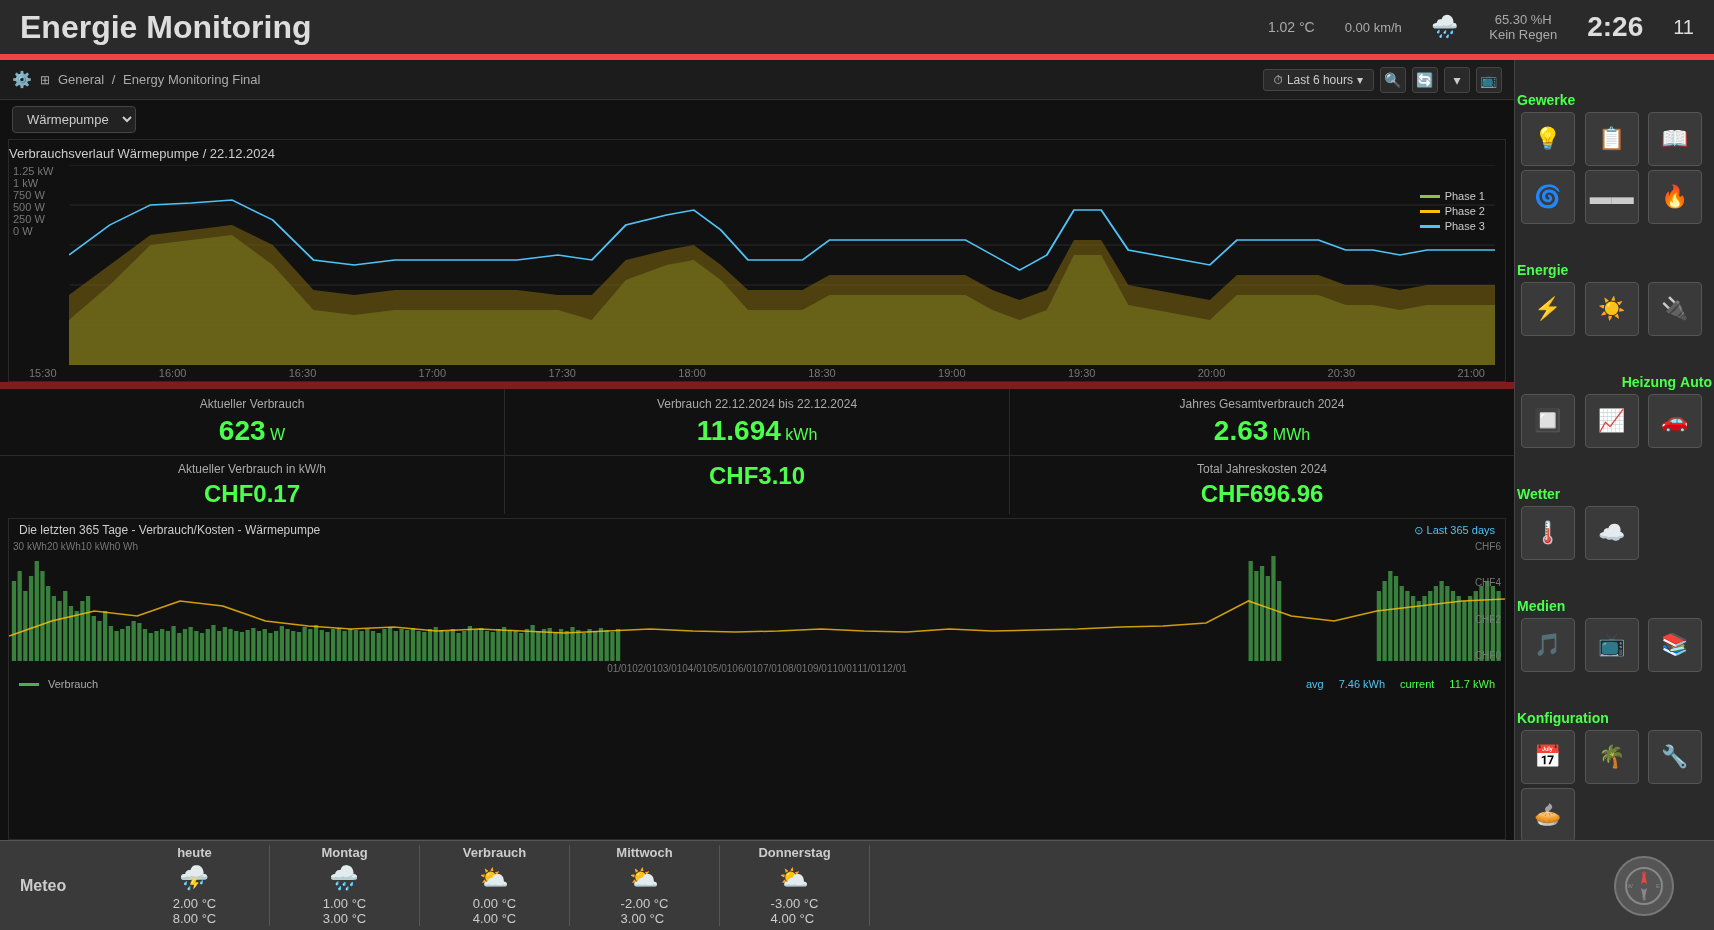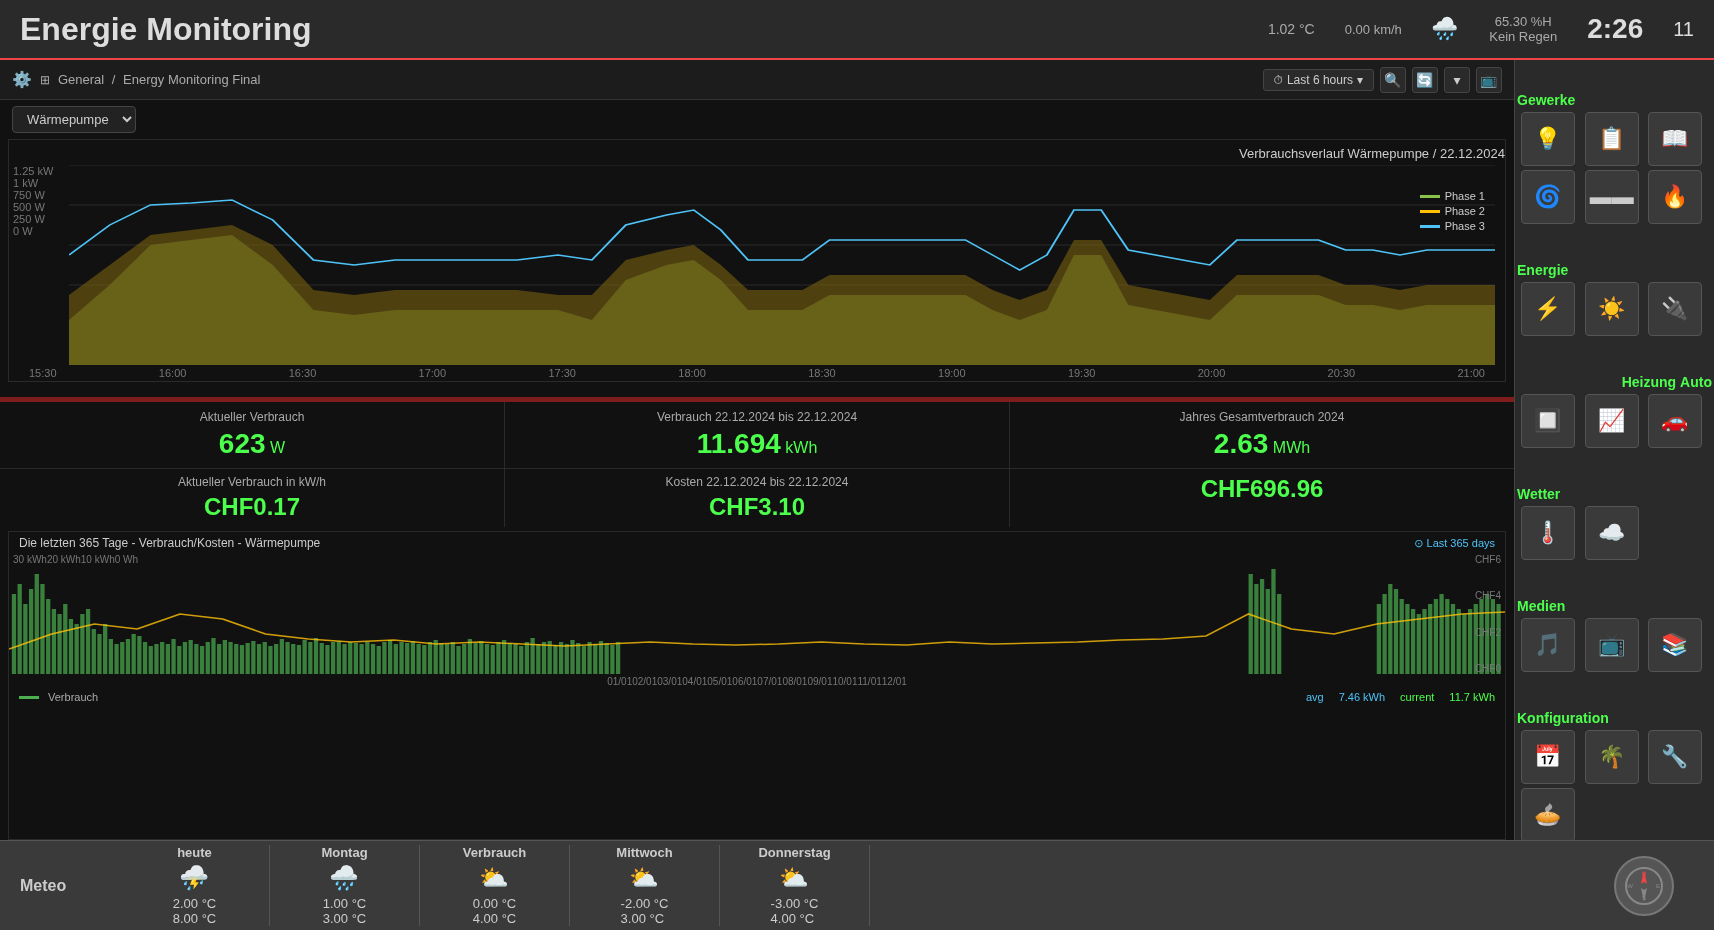--- a/index.html
+++ b/index.html
@@ -15,21 +15,21 @@
     }
 
     
     .top-bar {
       background: #2a2a2a;
       height: 60px;
       display: flex;
       align-items: center;
       padding: 0 20px;
       gap: 24px;
-      border-bottom: 2px solid #ef4444;
+      border-bottom: 6px solid #ef4444;
       flex-shrink: 0;
     }
     .top-bar-title {
       font-size: 32px;
       font-weight: bold;
       color: #ddd;
     }
     .top-bar-weather {
       display: flex;
       align-items: center;
@@ -145,21 +145,21 @@
     }
 
     
     .main-chart-wrapper {
       background: #111;
       border: 1px solid #2a2a2a;
       margin: 0 8px;
       flex-shrink: 0;
     }
     .chart-title {
-      text-align: right;
+      text-align: left;
       font-size: 13px;
       color: #ccc;
       padding: 6px 0 4px;
     }
     .chart-area {
       position: relative;
       height: 200px;
       margin: 0 10px;
     }
     .chart-svg {
@@ -203,23 +203,22 @@
       justify-content: space-between;
       font-size: 11px;
       color: #777;
       padding: 2px 10px;
       margin: 0 10px;
     }
 
     
     .stats-row {
       display: flex;
-      border-top: 5px solid #7f1d1d;
+      border-top: 7px solid #7f1d1d;
       flex-shrink: 0;
-      margin-top: 15px;
     }
     .stat-cell {
       flex: 1;
       padding: 8px 12px;
       border-right: 1px solid #2a2a2a;
       text-align: center;
     }
     .stat-cell:last-child { border-right: none; }
     .stat-label {
       font-size: 12px;
@@ -564,24 +563,24 @@
           </div>
         </div>
       </div>
 
       <div class="stats-row2">
         <div class="stat-cell2">
           <div class="stat-label">Aktueller Verbrauch in kW/h</div>
           <div class="stat-value" style="font-size:24px;">CHF0.17</div>
         </div>
         <div class="stat-cell2">
-          <div class="stat-label">Kosten 22.12.2024 bis 22.12.2024</div>
           <div class="stat-value" style="font-size:24px;">CHF3.10</div>
         </div>
         <div class="stat-cell2">
+          <div class="stat-label">Total Jahreskosten 2024</div>
           <div class="stat-value" style="font-size:24px;">CHF696.96</div>
         </div>
       </div>
 
       <div class="chart2-wrapper">
         <div class="chart2-header">
           <span class="chart2-title">Die letzten 365 Tage - Verbrauch/Kosten - Wärmepumpe</span>
           <span class="chart2-range">⊙ Last 365 days</span>
         </div>
         <div class="chart2-area">

